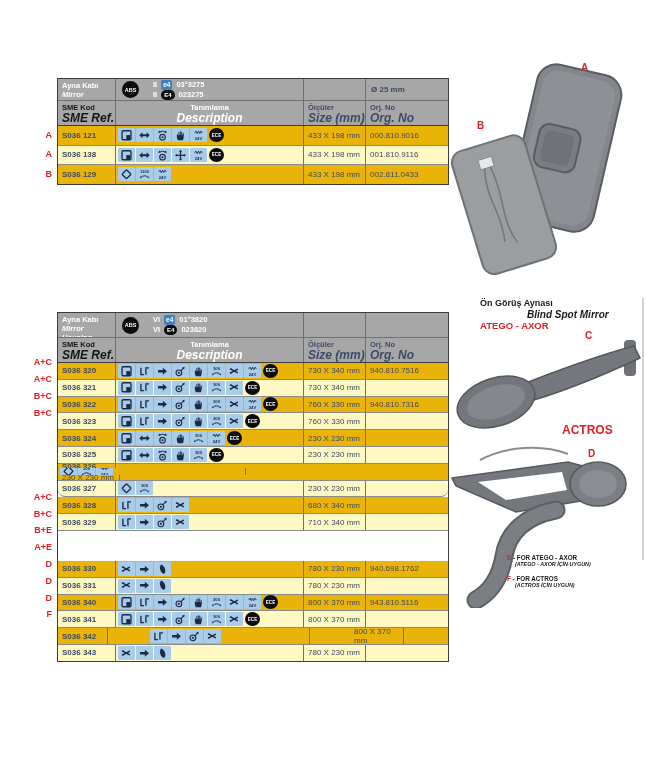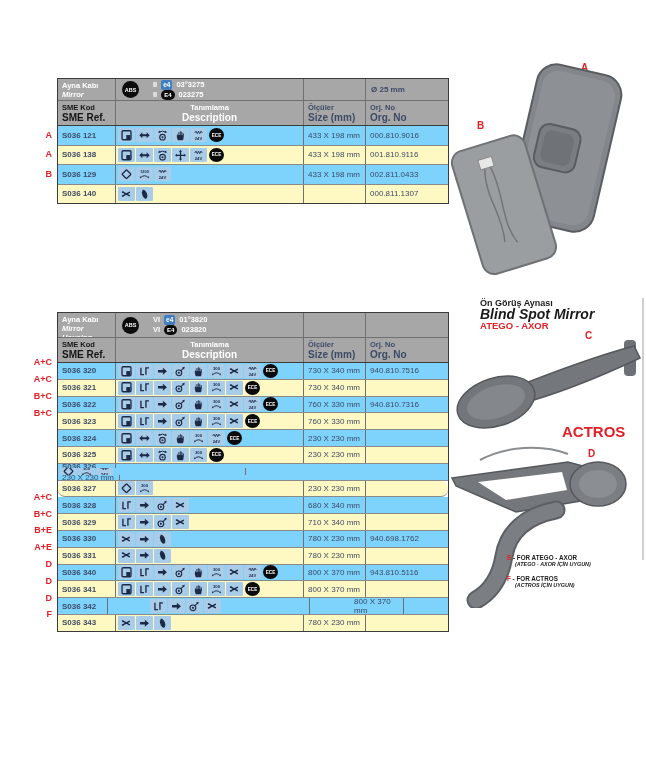--- a/index.html
+++ b/index.html
@@ -8,21 +8,21 @@
     font-family:"Liberation Sans", sans-serif;overflow:hidden;
   }
   .tblock{position:absolute;}
   .letters{position:absolute;left:-28px;width:26px;}
   .letter{display:flex;align-items:center;justify-content:flex-end;
     padding-right:3px;color:#e31e24;font-weight:bold;font-size:9px;}
   .cat-table{width:390px;border:1.5px solid #3c3c3c;background:#fff;}
   .hrow{display:flex;background:#a7a7a7;}
   .hrow.h1{border-bottom:1px solid #707070;}
   .hrow.h2{border-bottom:1.5px solid #3c3c3c;}
-  .trow{display:flex;border-bottom:1px solid #8a8a8a;background:#7dd3fc;}
+  .trow{display:flex;border-bottom:1px solid #8a8a8a;background:#eab308;}
   .trow:last-child{border-bottom:none;}
   .trow.alt{background:#fef9c3;}
   .cell{box-sizing:border-box;border-right:1px solid #707070;overflow:hidden;}
   .cell:last-child{border-right:none;}
   .c-sme{width:58px;}
   .c-desc{width:188px;}
   .c-size{width:62px;}
   .c-org{width:82px;flex:1;}
   .title-cell{padding:2px 0 0 4px;color:#fff;line-height:9px;}
   .title-cell .tt{font-weight:bold;font-size:7.5px;}
@@ -31,41 +31,41 @@
   .abs-badge{width:17px;height:17px;border-radius:50%;background:#0c0c0c;color:#fff;
     font-size:5.5px;font-weight:bold;display:inline-flex;align-items:center;
     justify-content:center;margin-right:14px;flex:0 0 auto;}
   .approvals{color:#fff;font-weight:bold;font-size:7.5px;}
   .apline{display:flex;align-items:center;gap:4px;line-height:10px;}
   .badge-e4{background:#3f7fc1;color:#fff;border-radius:2px;padding:0 2px;font-size:6.5px;}
   .badge-E4{background:#0c0c0c;color:#fff;border-radius:6px;padding:0 3px;font-size:6px;}
   .diam{color:#fff;font-weight:bold;font-size:8px;display:flex;align-items:center;padding-left:5px;}
   .hc{padding:2px 0 1px 4px;line-height:10px;color:#fff;}
   .hc .l1{font-weight:bold;font-size:7.5px;}
-  .hc .l2{font-weight:bold;font-size:10px;}
+  .hc .l2{font-weight:bold;font-style:italic;font-size:12px;}
   .hc.dark{color:#151515;}
   .hc.center{text-align:center;padding-left:0;}
   .code{display:flex;align-items:center;padding-left:4px;
     color:#3d4a66;font-weight:bold;font-size:8px;}
   .icons{display:flex;align-items:center;padding-left:2px;gap:1px;}
   .c-size,.c-org{color:#3d4a66;font-size:8px;}
   .trow .c-size,.trow .c-org{display:flex;align-items:center;padding-left:4px;}
   .ic{width:17px;height:14px;background:#a9cce9;border-radius:1px;flex:0 0 auto;
     display:inline-flex;align-items:center;justify-content:center;}
   .ic svg{width:13px;height:12.5px;display:block;}
   .ece{width:15px;height:14px;border-radius:50%;background:#0a0a0a;color:#fff;flex:0 0 auto;
     font-size:4.6px;font-weight:bold;display:inline-flex;align-items:center;
     justify-content:center;margin:0 1px;}
   .abs-pos{position:absolute;}
   .red-letter{color:#e31e24;font-weight:bold;font-size:10px;}
   .blind-block{line-height:11px;}
   .blind-tr{font-weight:bold;font-size:9px;color:#1a1a1a;}
-  .blind-en{font-weight:bold;font-style:italic;font-size:14px;color:#1a1a1a;}
+  .blind-en{font-weight:bold;font-style:italic;font-size:10px;color:#1a1a1a;margin-left:47px;}
   .blind-models{font-weight:bold;font-size:9.5px;color:#e31e24;}
-  .actros{color:#e31e24;font-weight:bold;font-size:15px;}
+  .actros{color:#e31e24;font-weight:bold;font-size:12px;}
   .note{margin-bottom:7px;line-height:7px;}
   .note .n1{font-size:6.3px;font-weight:bold;color:#1a1a1a;}
   .note .nl{color:#e31e24;}
   .note .n2{font-size:5.4px;font-weight:bold;font-style:italic;color:#1a1a1a;padding-left:8px;}
   .edge-strip{position:absolute;left:642px;top:298px;width:1.5px;height:262px;background:#cfcfcf;}
 </style>
 </head>
 <body>
 
 <div class="tblock" style="left:57px;top:78px;">
@@ -214,42 +214,20 @@
             </span>
             <span class="ic">
               <svg viewBox="0 0 14 14">
                 <path d="M2.8 4.4 L4.2 2.4 L5.6 5.2 L7 2.4 L8.4 5.2 L9.8 2.4 L11.2 4.4" fill="none" stroke="#1b2a47" stroke-width="1"></path>
                 <text x="7" y="12" font-size="4.6" font-weight="bold" text-anchor="middle" fill="#1b2a47">24V</text>
               </svg>
             </span>
           </div>
           <div class="cell c-size">433 X 198 mm</div>
           <div class="cell c-org">002.811.0433</div>
-        </div>
-        <div class="trow alt" style="height: 18.5px;">
-          <div class="cell c-sme code">S036 140</div>
-          <div class="cell c-desc icons">
-            <span class="ic">
-              <svg viewBox="0 0 14 14">
-                <g stroke="#1b2a47" stroke-width="1.6" stroke-linecap="round">
-                  <path d="M3.4 4.8 L10.2 8.6"></path>
-                  <path d="M3.4 8.6 L10.2 4.8"></path>
-                </g>
-                <circle cx="2.8" cy="4.6" r="1.1" fill="#1b2a47"></circle>
-                <circle cx="2.8" cy="8.8" r="1.1" fill="#1b2a47"></circle>
-              </svg>
-            </span>
-            <span class="ic">
-              <svg viewBox="0 0 14 14">
-                <path d="M5.2 1.8 C8 2.6 10 5.4 10.2 8.6 C10.3 10.6 9.3 12.3 7.8 11.9 C5.6 11.1 4 8 4.1 4.8 Z" fill="#1b2a47"></path>
-              </svg>
-            </span>
-          </div>
-          <div class="cell c-size"></div>
-          <div class="cell c-org">000.811.1307</div>
         </div>
       </div>
   </div>
 </div>
 
 <div class="tblock" style="left:57px;top:312px;">
   <div class="letters" id="t2letters" style="top:42px;">
       <div class="letter" style="height: 16.8px;">A+C</div>
       <div class="letter" style="height: 16.8px;">A+C</div>
       <div class="letter" style="height: 16.8px;">B+C</div>
@@ -745,21 +723,21 @@
                   <path d="M3.4 8.6 L10.2 4.8"></path>
                 </g>
                 <circle cx="2.8" cy="4.6" r="1.1" fill="#1b2a47"></circle>
                 <circle cx="2.8" cy="8.8" r="1.1" fill="#1b2a47"></circle>
               </svg>
             </span>
           </div>
           <div class="cell c-size">710 X 340 mm</div>
           <div class="cell c-org"></div>
         </div>
-        <div class="trow" style="height: 15.8px;">
+        <div class="trow" style="height: 15.8px; margin-top: 30px;">
           <div class="cell c-sme code">S036 330</div>
           <div class="cell c-desc icons">
             <span class="ic">
               <svg viewBox="0 0 14 14">
                 <g stroke="#1b2a47" stroke-width="1.6" stroke-linecap="round">
                   <path d="M3.4 4.8 L10.2 8.6"></path>
                   <path d="M3.4 8.6 L10.2 4.8"></path>
                 </g>
                 <circle cx="2.8" cy="4.6" r="1.1" fill="#1b2a47"></circle>
                 <circle cx="2.8" cy="8.8" r="1.1" fill="#1b2a47"></circle>

